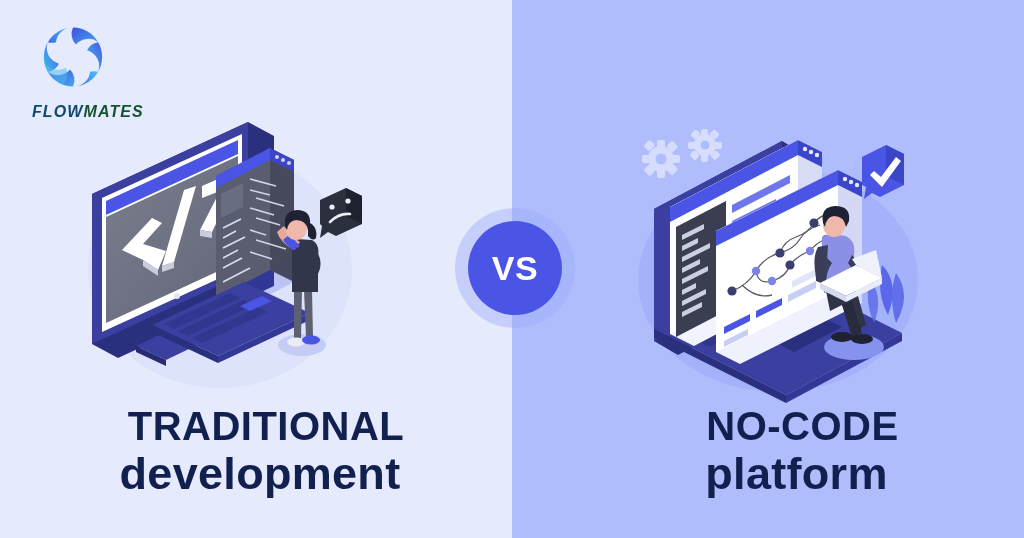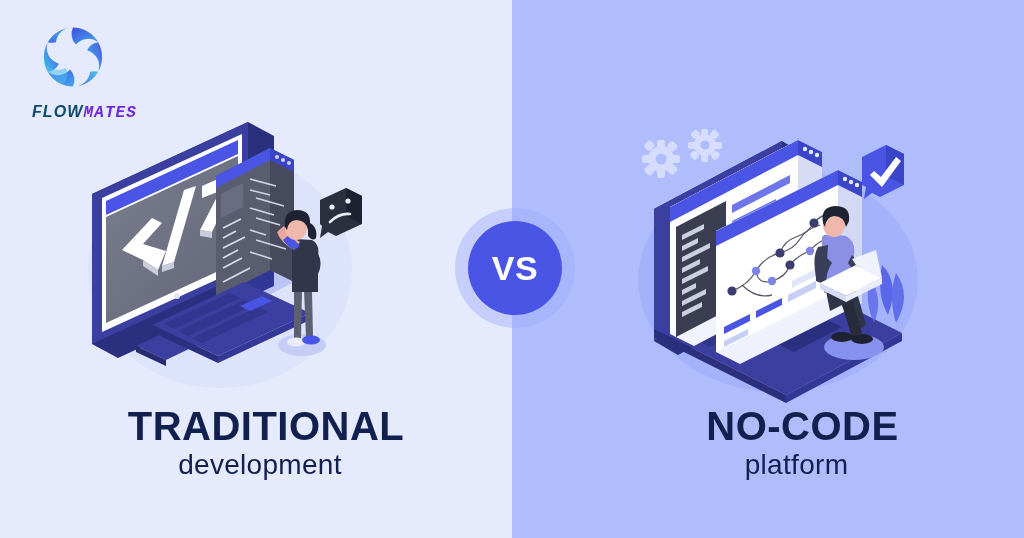--- a/index.html
+++ b/index.html
@@ -15,26 +15,26 @@
   .half { position:absolute; top:0; height:538px; }
   .half-left  { left:0;   width:512px; background:#E5EAFC; }
   .half-right { left:512px; width:512px; background:#B0BDFC; }
 
   
   .logo { position:absolute; left:22px; top:20px; width:120px; height:100px; }
   .logo-mark { width:74px; height:74px; margin-left:14px; }
   .logo-text { margin-top:6px; margin-left:10px; font-size:16px; font-weight:bold;
                font-style:italic; letter-spacing:1.1px; line-height:1; white-space:nowrap; }
   .logo-flow { color:#0c4a6e; }
-  .logo-mates { color:#6d28d9;font-family:Liberation Mono, monospace; }
+  .logo-mates { color:#14532d; }
 
   
   .caption { position:absolute; text-align:center; color:#122050; }
   .cap-line1 { font-size:40px; font-weight:bold; letter-spacing:0.5px; line-height:1.12;padding-left:20px; }
-  .cap-line2 { font-size:28px; font-weight:normal; letter-spacing:0.3px; line-height:1.12;padding-left:8px; }
+  .cap-line2 { font-size:45px; font-weight:bold; letter-spacing:0.3px; line-height:1.12;padding-left:8px; }
   .caption-left  { left:0px;   top:404px; width:512px; }
   .caption-right { left:540px; top:404px; width:505px; }
 
   
   .vs-wrap { position:absolute; left:455px; top:208px; width:120px; height:120px;text-align:right; }
   .vs-halo { position:absolute; left:0; top:0; width:120px; height:120px;
              border-radius:50%; background:rgba(154,170,250,0.42); }
   .vs-circle { position:absolute; left:13px; top:13px; width:94px; height:94px;
                border-radius:50%; background:#4A55E6;
                display:flex; align-items:center; justify-content:center; }

